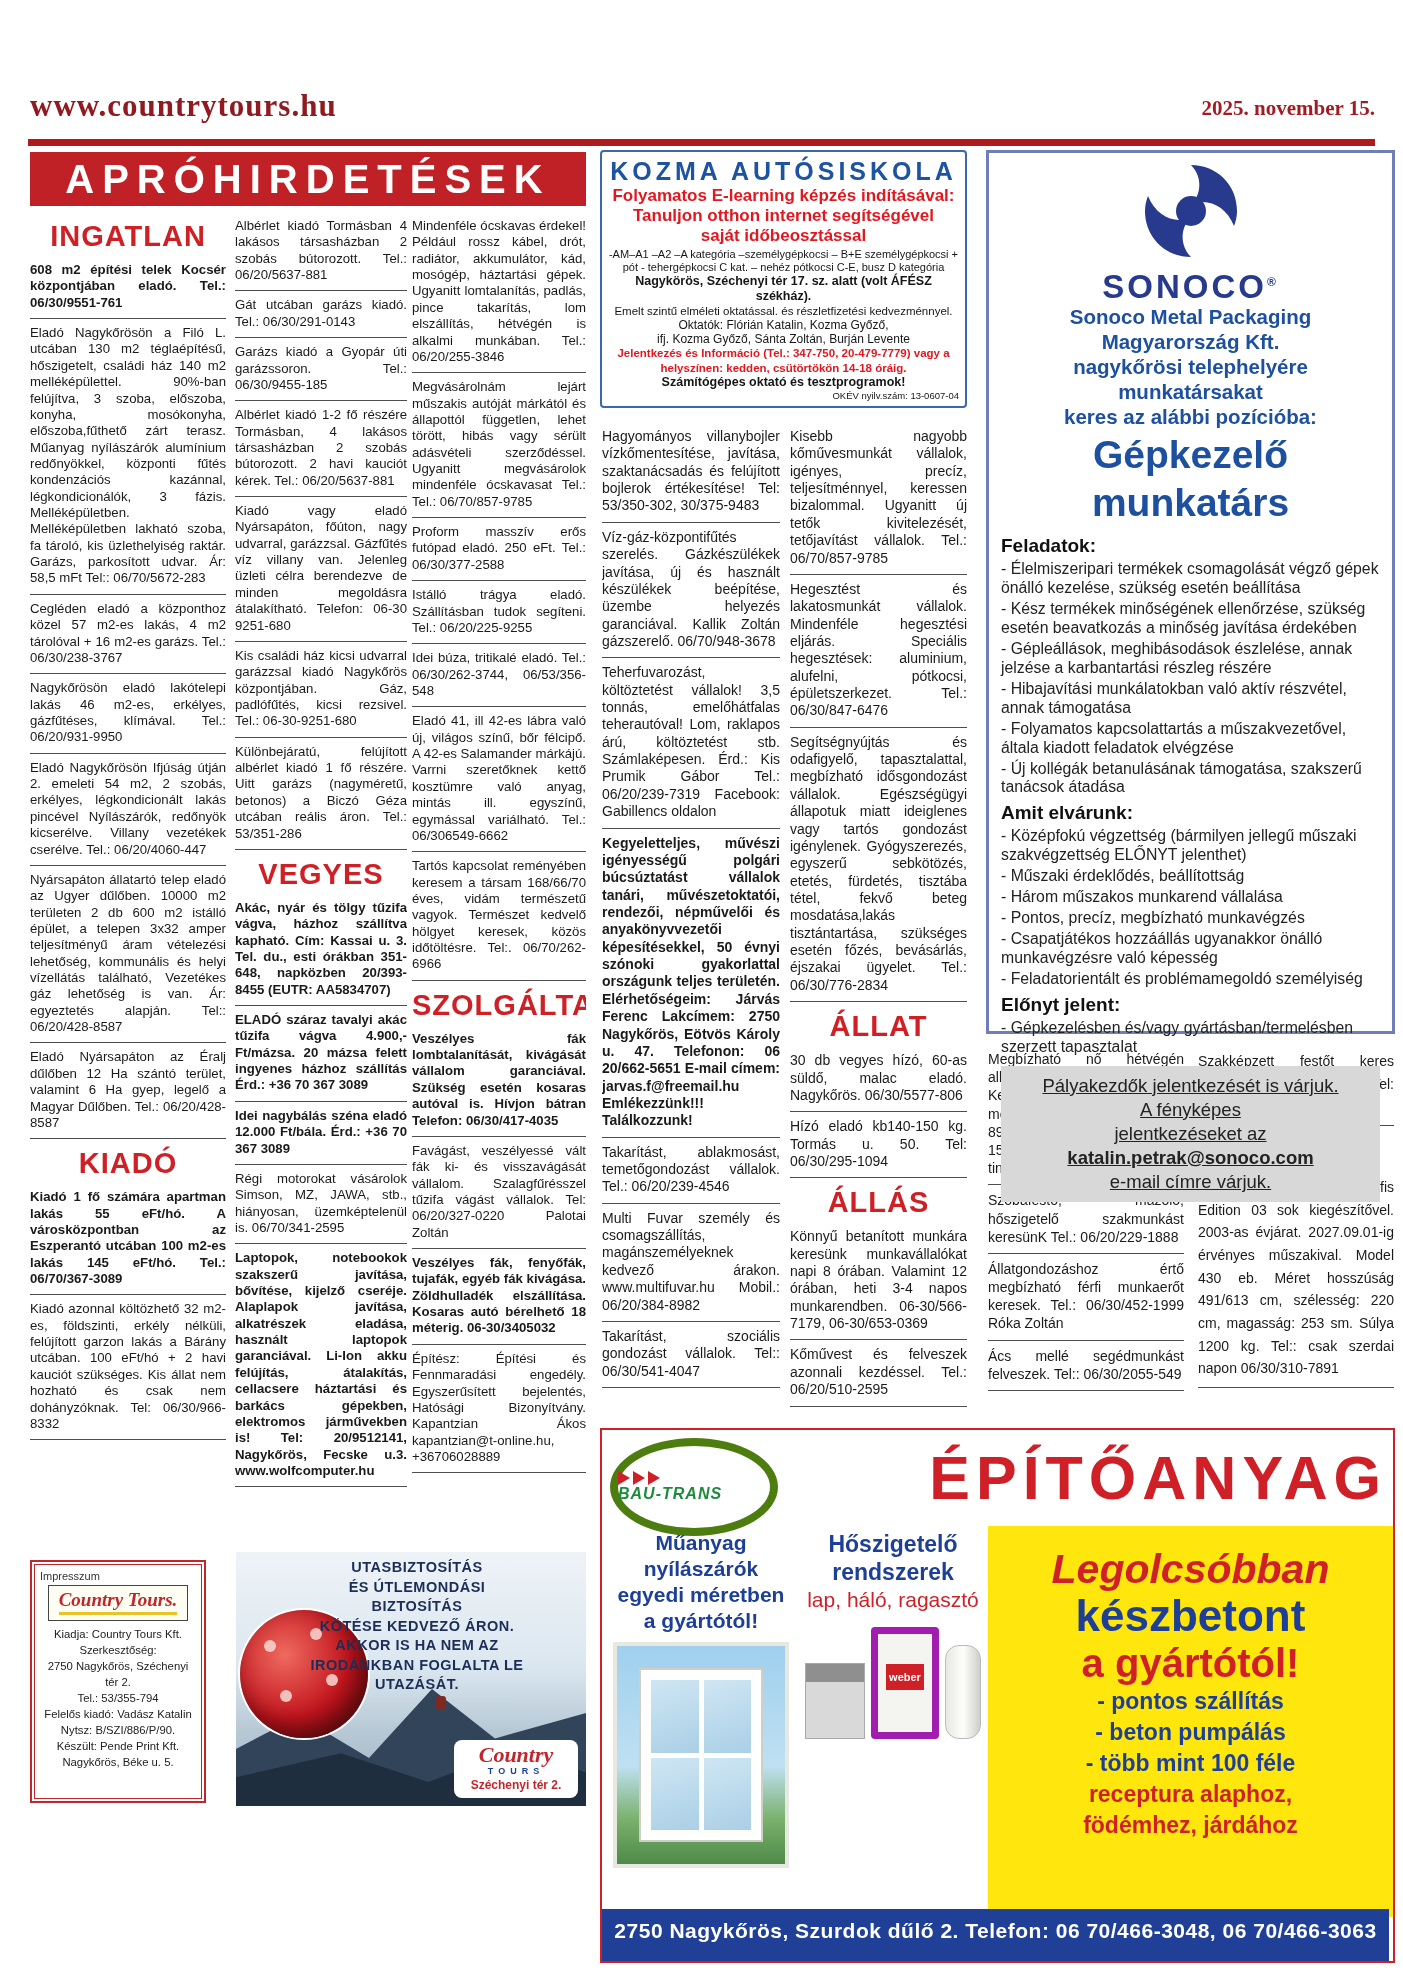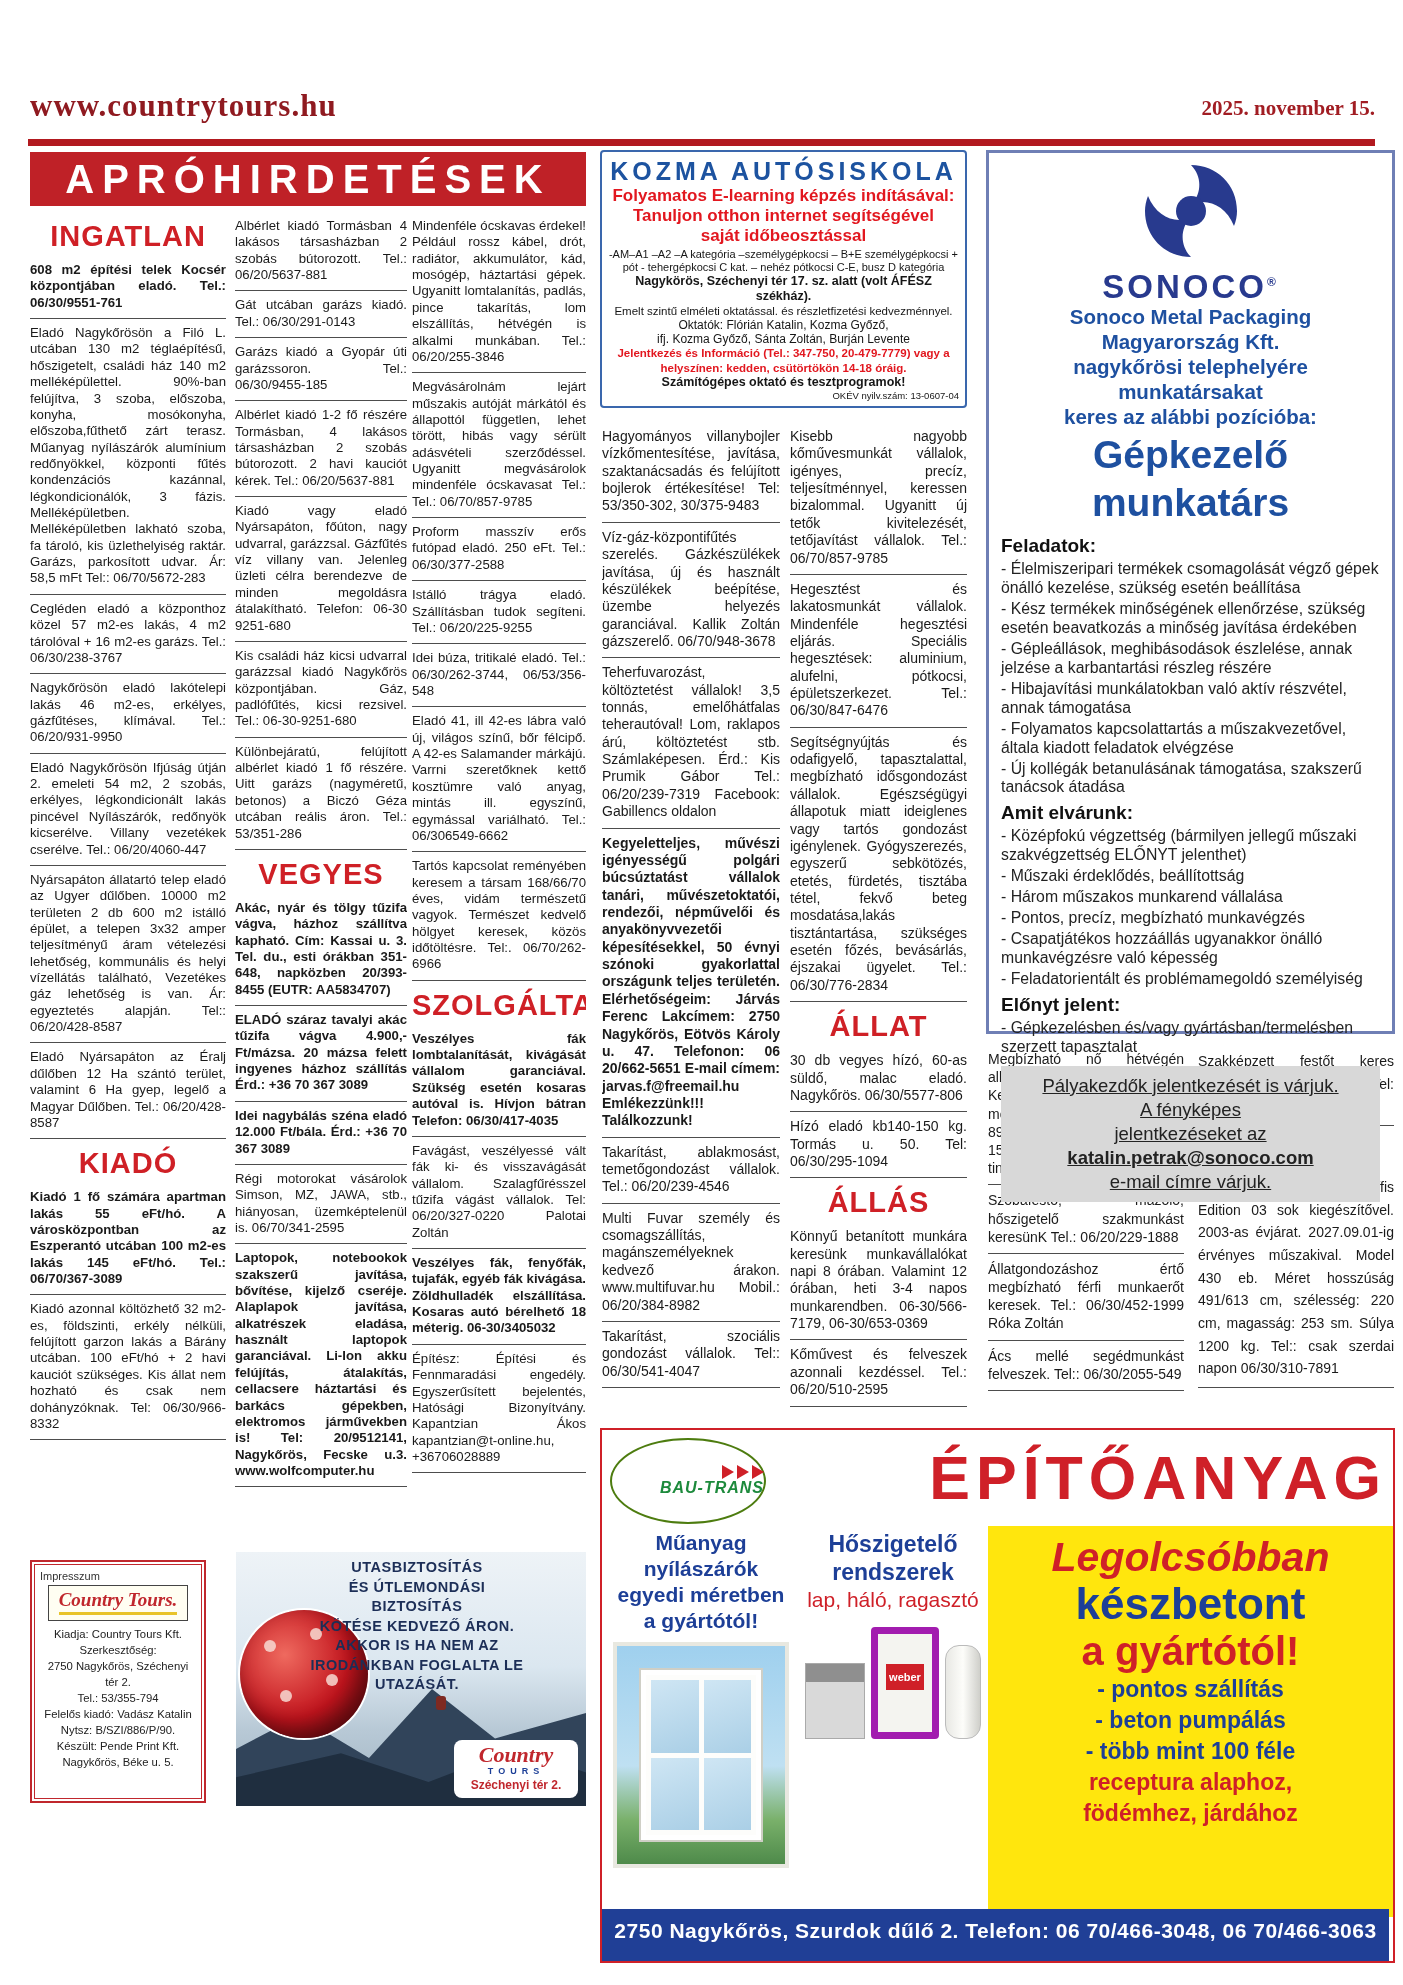--- a/index.html
+++ b/index.html
@@ -88,22 +88,22 @@
   .utas-text div{color:#1c2e57;font-weight:bold;font-size:14.5px;line-height:19.5px;letter-spacing:.5px;}
   .utas-logo{position:absolute;right:8px;bottom:8px;width:116px;background:#fff;border-radius:8px;
              padding:4px 4px 5px 4px;text-align:center;z-index:4;}
   .utas-logo .cn{font-family:"Liberation Serif","DejaVu Serif",serif;font-style:italic;font-weight:bold;
                  color:#c0272d;font-size:22px;line-height:22px;}
   .utas-logo .tr{color:#1d3f97;font-weight:bold;font-size:9px;letter-spacing:5px;line-height:10px;}
   .utas-logo .ad2{color:#c0272d;font-weight:bold;font-size:12px;line-height:15px;margin-top:2px;}
 
   
   .epito{left:600px;top:1428px;width:795px;height:535px;border:2px solid #cf2028;box-sizing:border-box;background:#fff;}
-  .baut{position:absolute;left:8px;top:8px;width:152px;height:82px;border:2px solid #4d7c0f;border-radius:50%;
-        display:flex;flex-direction:column;align-items:flex-end;justify-content:center;background:#fff;}
+  .baut{position:absolute;left:8px;top:8px;width:152px;height:82px;border:8px solid #4d7c0f;border-radius:50%;
+        display:flex;flex-direction:column;align-items:flex-start;justify-content:center;background:#fff;}
   .baut-arrows{display:flex;gap:3px;}
   .baut-arrows b{width:0;height:0;border-top:7px solid transparent;border-bottom:7px solid transparent;border-left:12px solid #cf2028;}
   .baut-text{color:#1d8a3c;font-weight:bold;font-style:italic;font-size:16px;letter-spacing:1px;}
   .epito-title{position:absolute;left:165px;right:6px;top:0;height:96px;line-height:96px;text-align:right;
                color:#cf2028;font-weight:bold;font-size:61px;letter-spacing:6px;}
   .ep-p1{position:absolute;left:4px;top:100px;width:190px;text-align:center;}
   .ep-p1 div{color:#1d3f97;font-weight:bold;font-size:21px;line-height:26px;}
   .ep-window{margin:8px auto 0 auto;width:168px;height:218px;background:linear-gradient(180deg,#9fd0ee 0%,#bfe0f2 55%,#79b06a 80%,#4e8a4a 100%);
              border:4px solid #e8e8e0;display:flex;align-items:center;justify-content:center;}
   .ep-frame{width:120px;height:170px;background:#fdfdfb;border:5px solid #fff;box-shadow:0 0 0 2px #cfcfc6;
@@ -112,21 +112,21 @@
   .ep-p2{position:absolute;left:202px;top:100px;width:178px;text-align:center;}
   .ep-p2 .b{color:#1d3f97;font-weight:bold;font-size:23px;line-height:28px;}
   .ep-p2 .r{color:#cf2028;font-weight:normal;font-size:21px;line-height:27px;}
   .ep-prods{margin-top:14px;display:flex;align-items:flex-end;justify-content:center;gap:6px;}
   .ep-box{width:58px;height:74px;background:#d9d9d9;border:1px solid #aaa;}
   .ep-box .top{height:18px;background:#8f8f8f;}
   .ep-bag{width:54px;height:98px;background:#f4f4f0;border:7px solid #a21caf;border-radius:4px;position:relative;}
   .ep-bag .wl{position:absolute;left:8px;top:30px;width:38px;height:26px;background:#cf2028;color:#fff;
               font-weight:bold;font-size:11px;line-height:26px;text-align:center;}
   .ep-roll{width:34px;height:92px;background:linear-gradient(90deg,#e8e8e4,#fdfdfa,#cfcfca);border:1px solid #bbb;border-radius:14px;}
-  .ep-p3{position:absolute;left:386px;top:96px;right:0;bottom:44px;background:#ffe60d;text-align:center;padding-top:8px;}
+  .ep-p3{position:absolute;left:386px;top:96px;right:0;bottom:44px;background:#ffe60d;text-align:center;padding-top:20px;}
   .ep-h1{color:#cf2028;font-weight:bold;font-style:italic;font-size:41px;line-height:46px;}
   .ep-h2{color:#1d3f97;font-weight:bold;font-size:44px;line-height:48px;}
   .ep-h3{color:#cf2028;font-weight:bold;font-size:40px;line-height:46px;}
   .ep-li{font-weight:bold;font-size:23px;line-height:31px;}
   .ep-li.blue{color:#1d3f97;} .ep-li.red{color:#cf2028;}
   .ep-bar{position:absolute;left:0;right:4px;bottom:0;height:52px;background:#203f96;color:#fff;
           font-weight:bold;font-size:21px;line-height:44px;text-align:center;letter-spacing:.5px;}
 </style>
 </head>
 <body>

